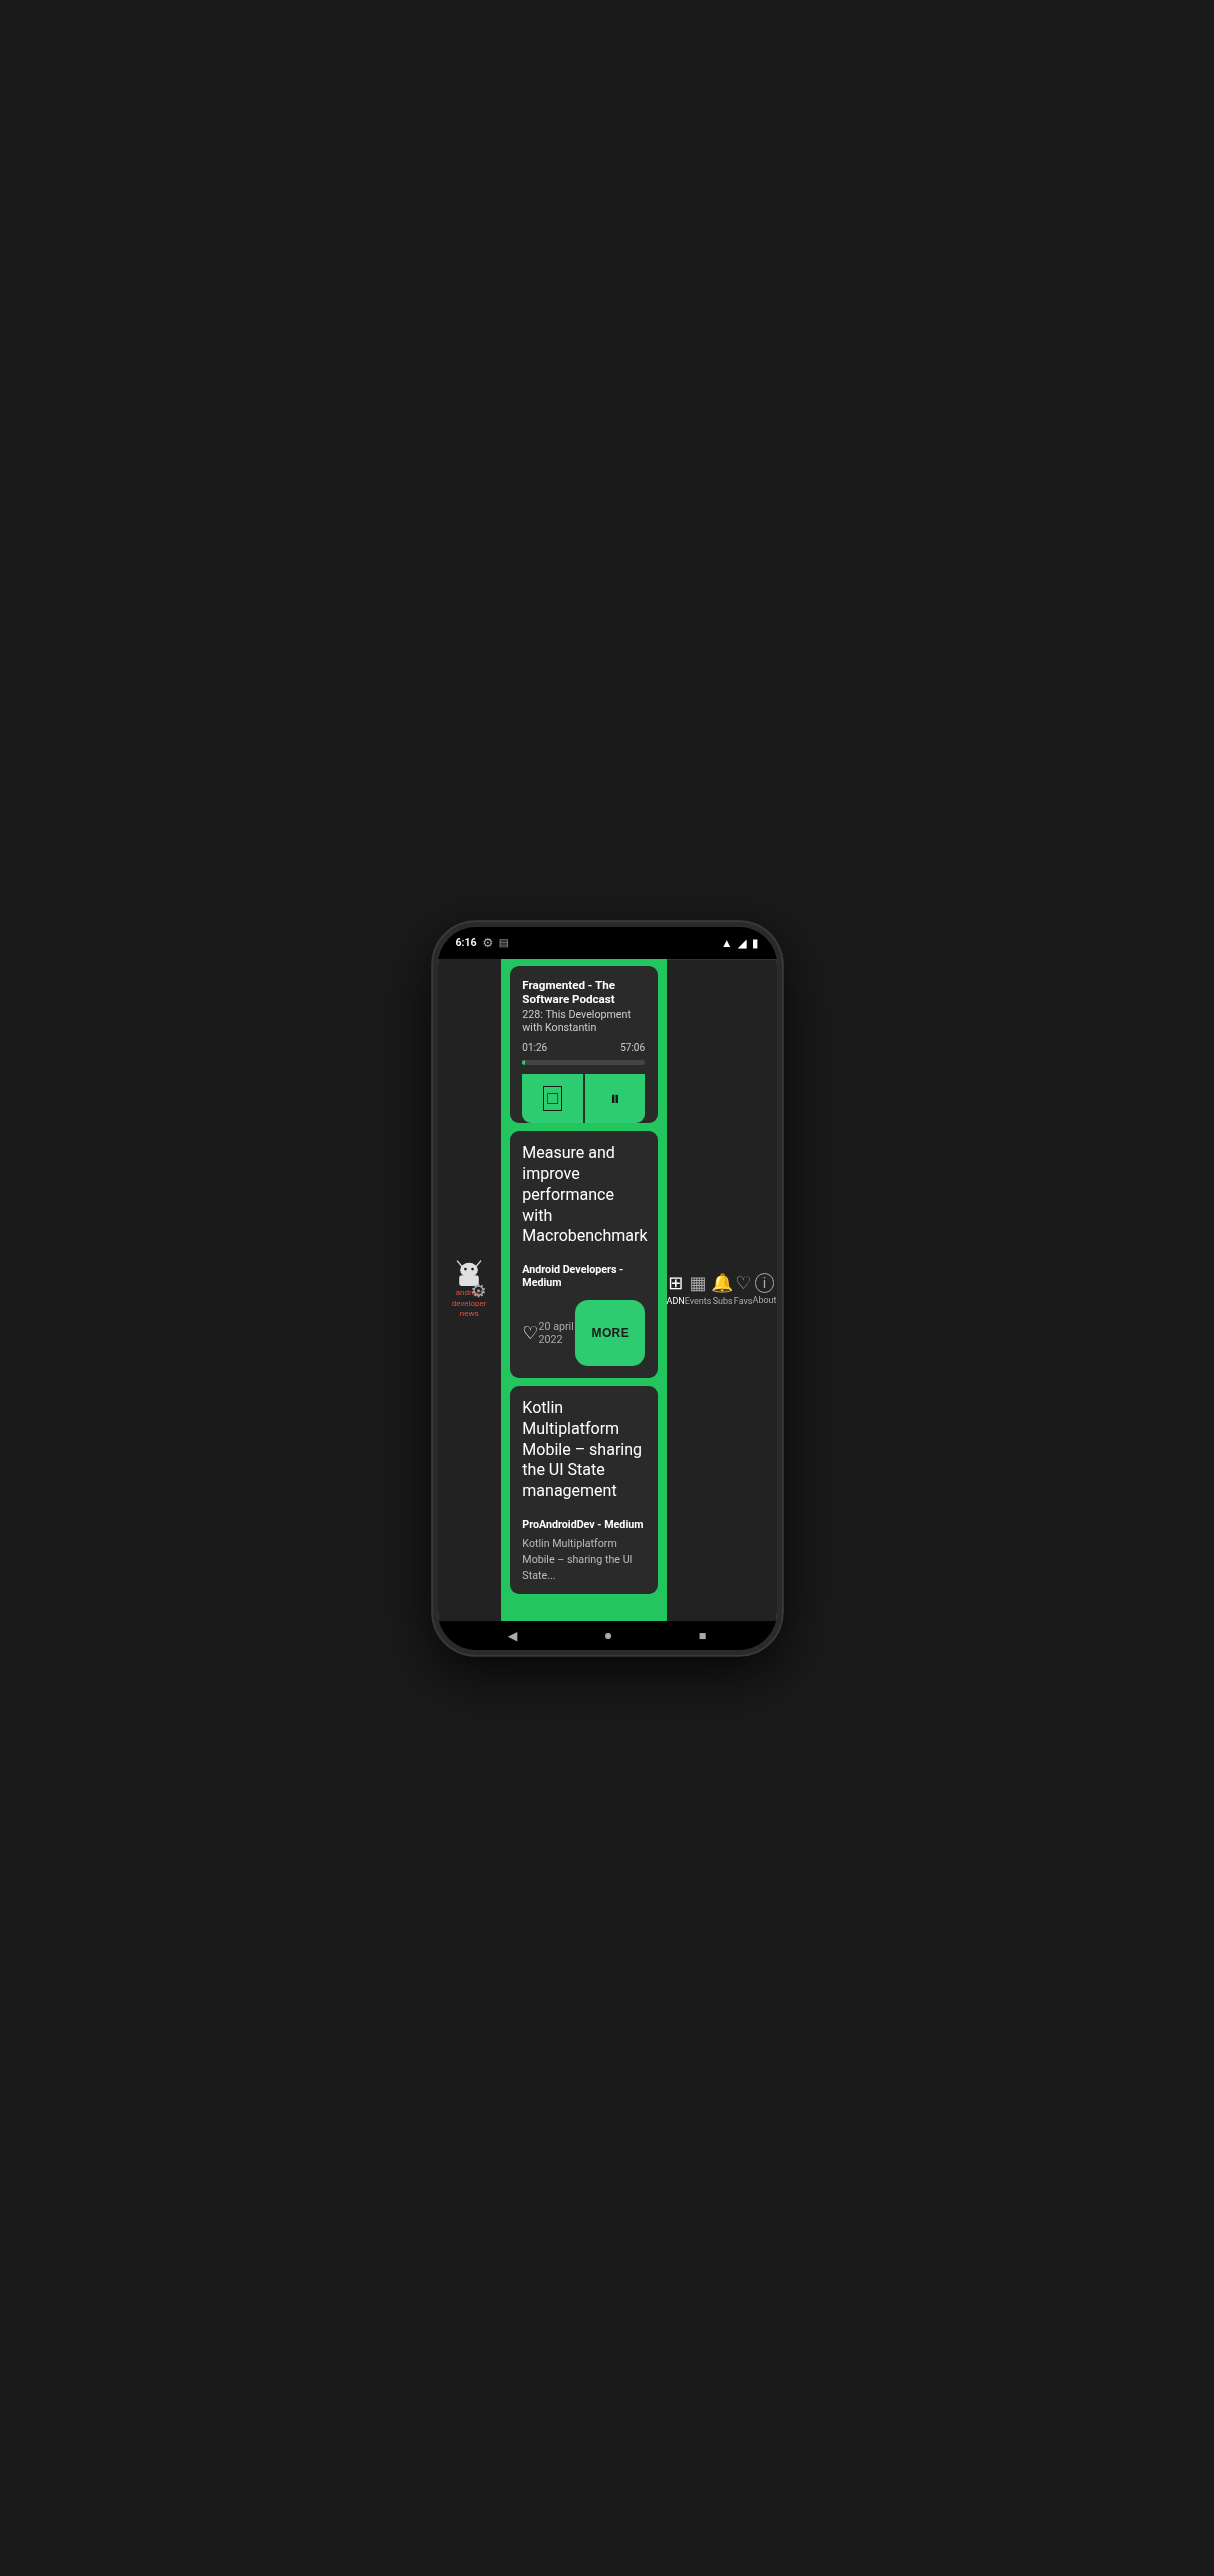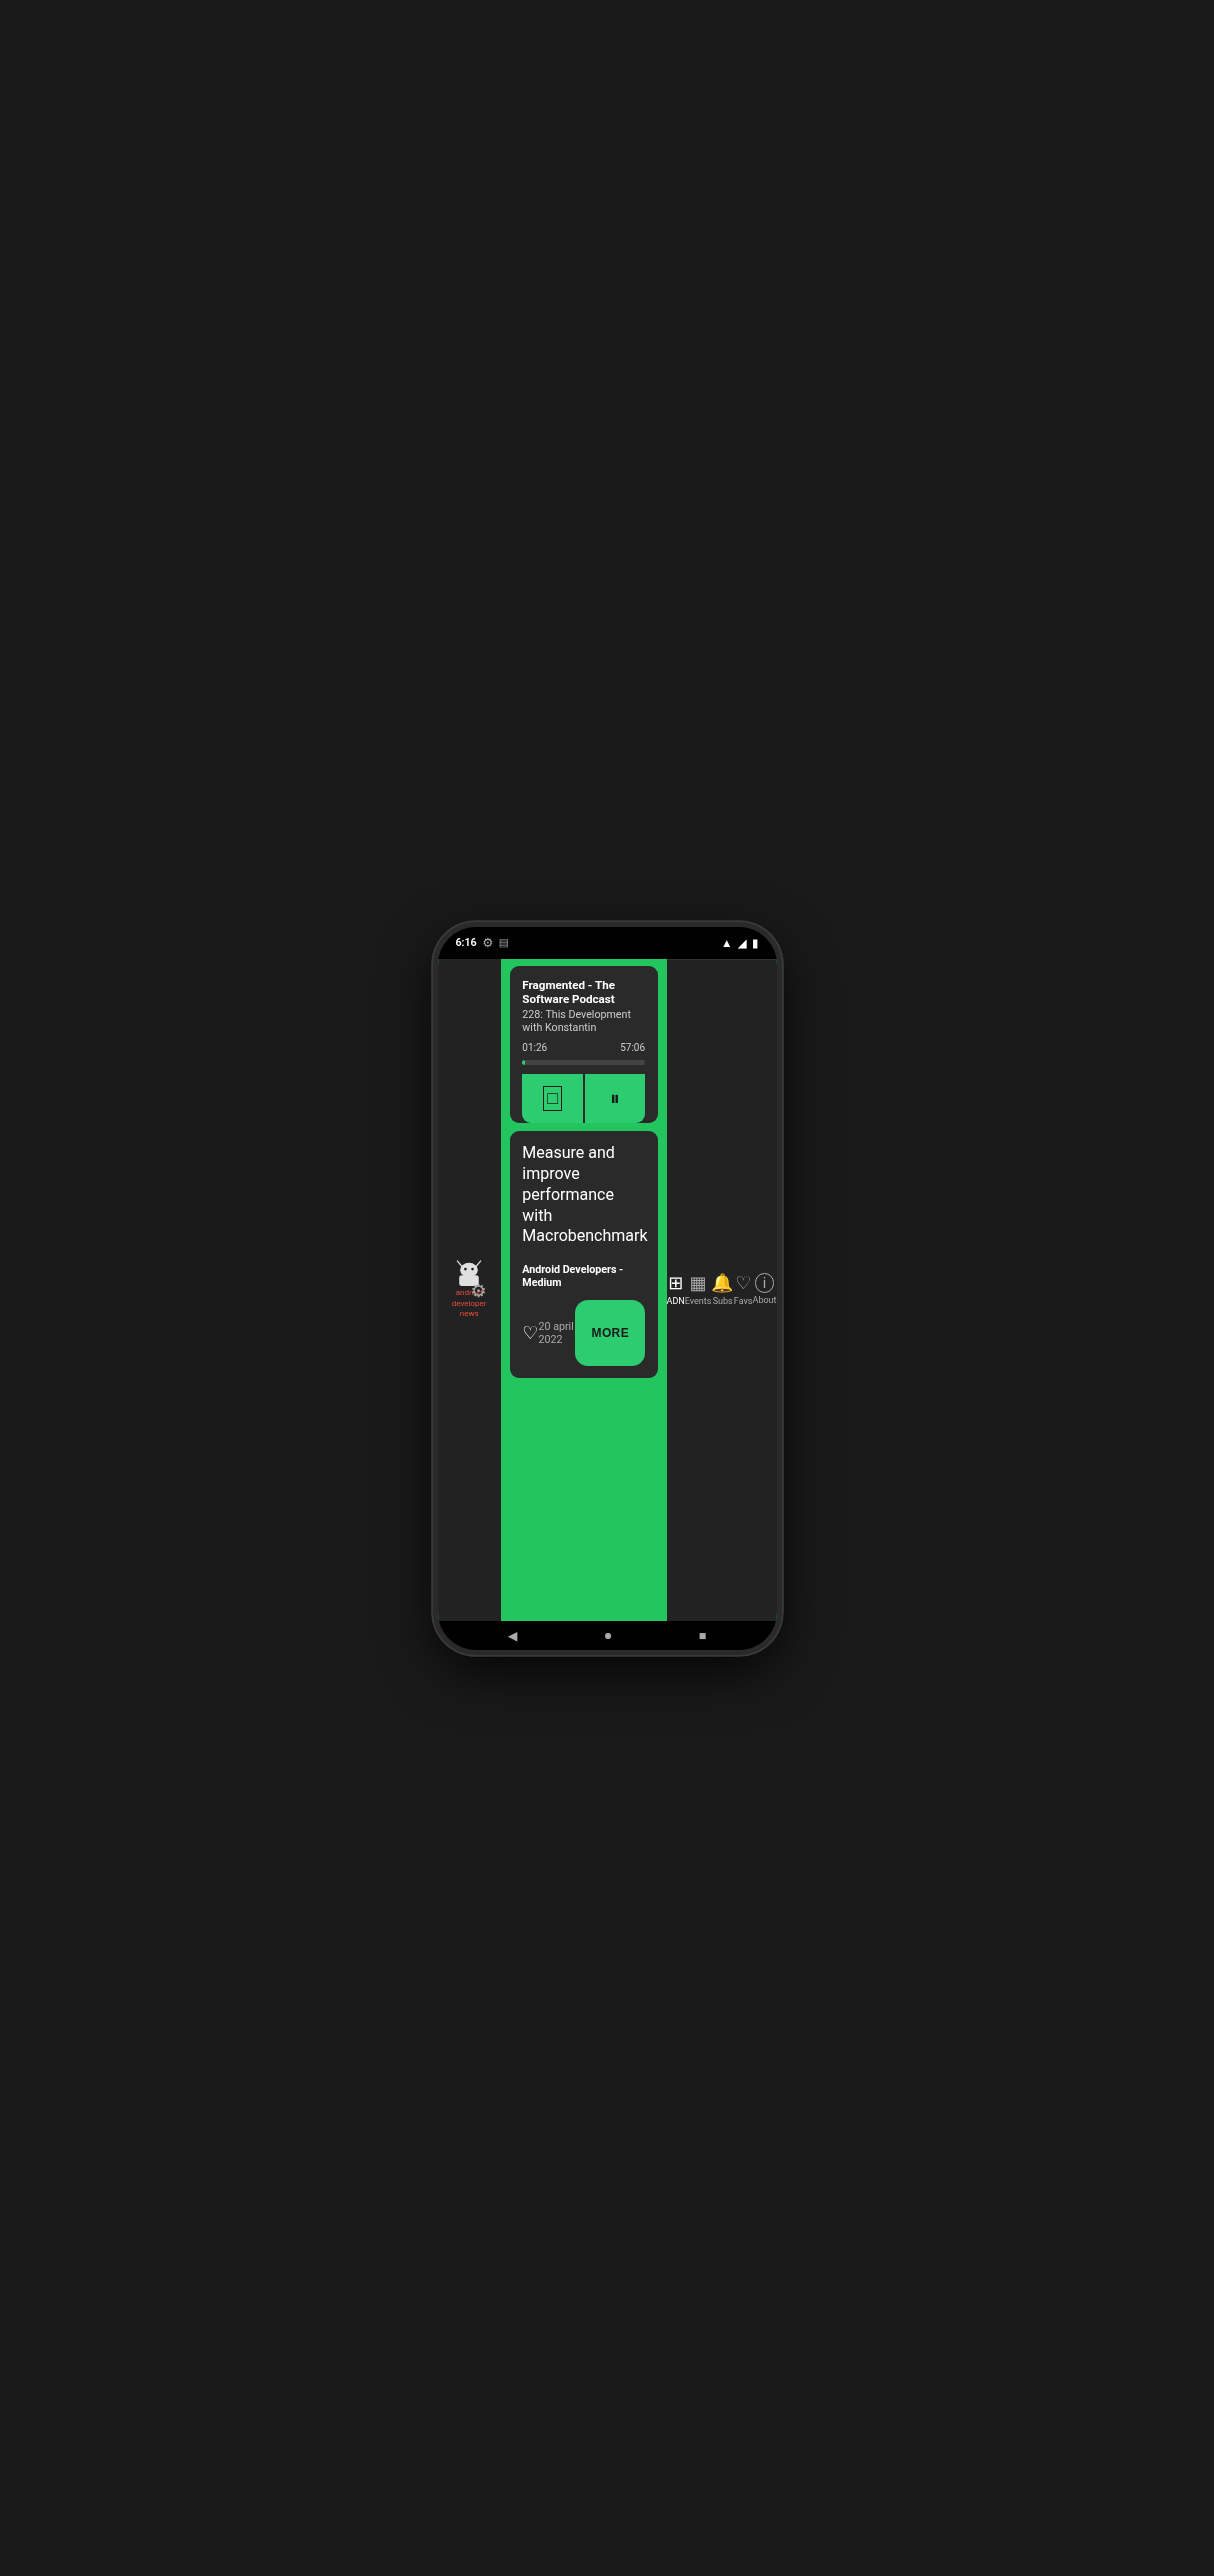--- a/index.html
+++ b/index.html
@@ -380,20 +380,25 @@
       <div class="article-card">
         <div class="article-title">Measure and improve performance with Macrobenchmark</div>
         <div class="article-source">Android Developers - Medium</div>
         <div class="article-footer">
           <span class="heart-icon">♡</span>
           <span class="article-date">20 april 2022</span>
           <button class="more-btn">MORE</button>
         </div>
       </div>
 
+      <div class="article-card-2">
+        <div class="article-title">Kotlin Multiplatform Mobile – sharing the UI State management</div>
+        <div class="article-source">ProAndroidDev - Medium</div>
+        <div class="article-snippet">Kotlin Multiplatform Mobile – sharing the UI State...</div>
+      </div>
 
     </div>
 
     <div class="bottom-nav">
       <div class="nav-item">
         <span class="nav-icon active">⊞</span>
         <span class="nav-label active">ADN</span>
       </div>
       <div class="nav-item">
         <span class="nav-icon">▦</span>

